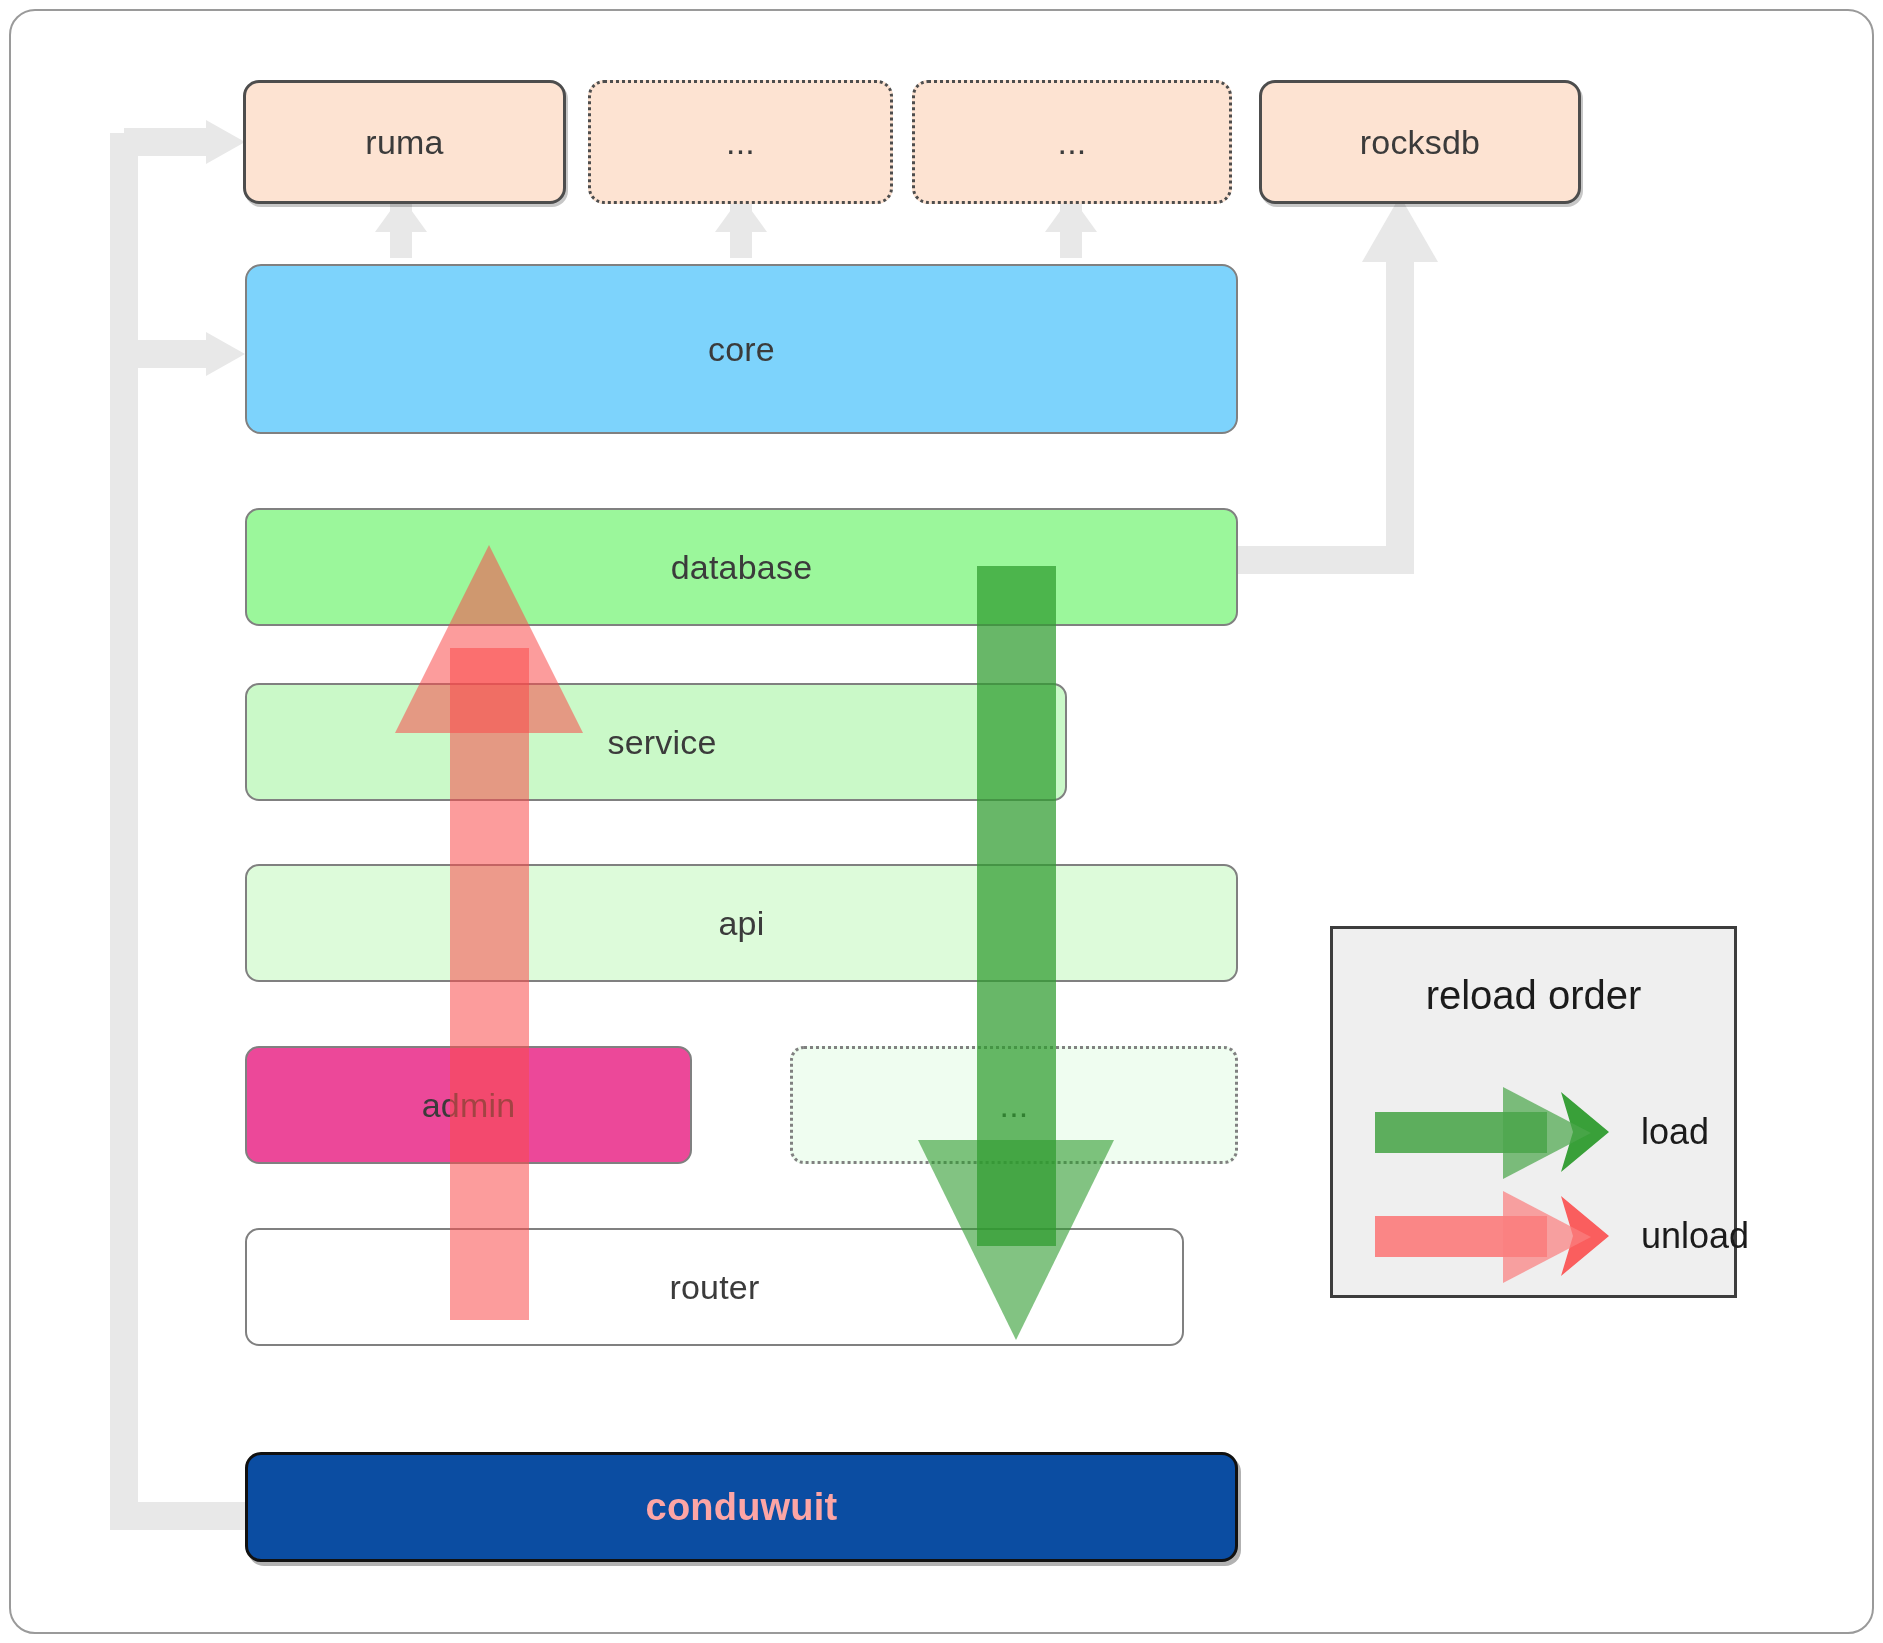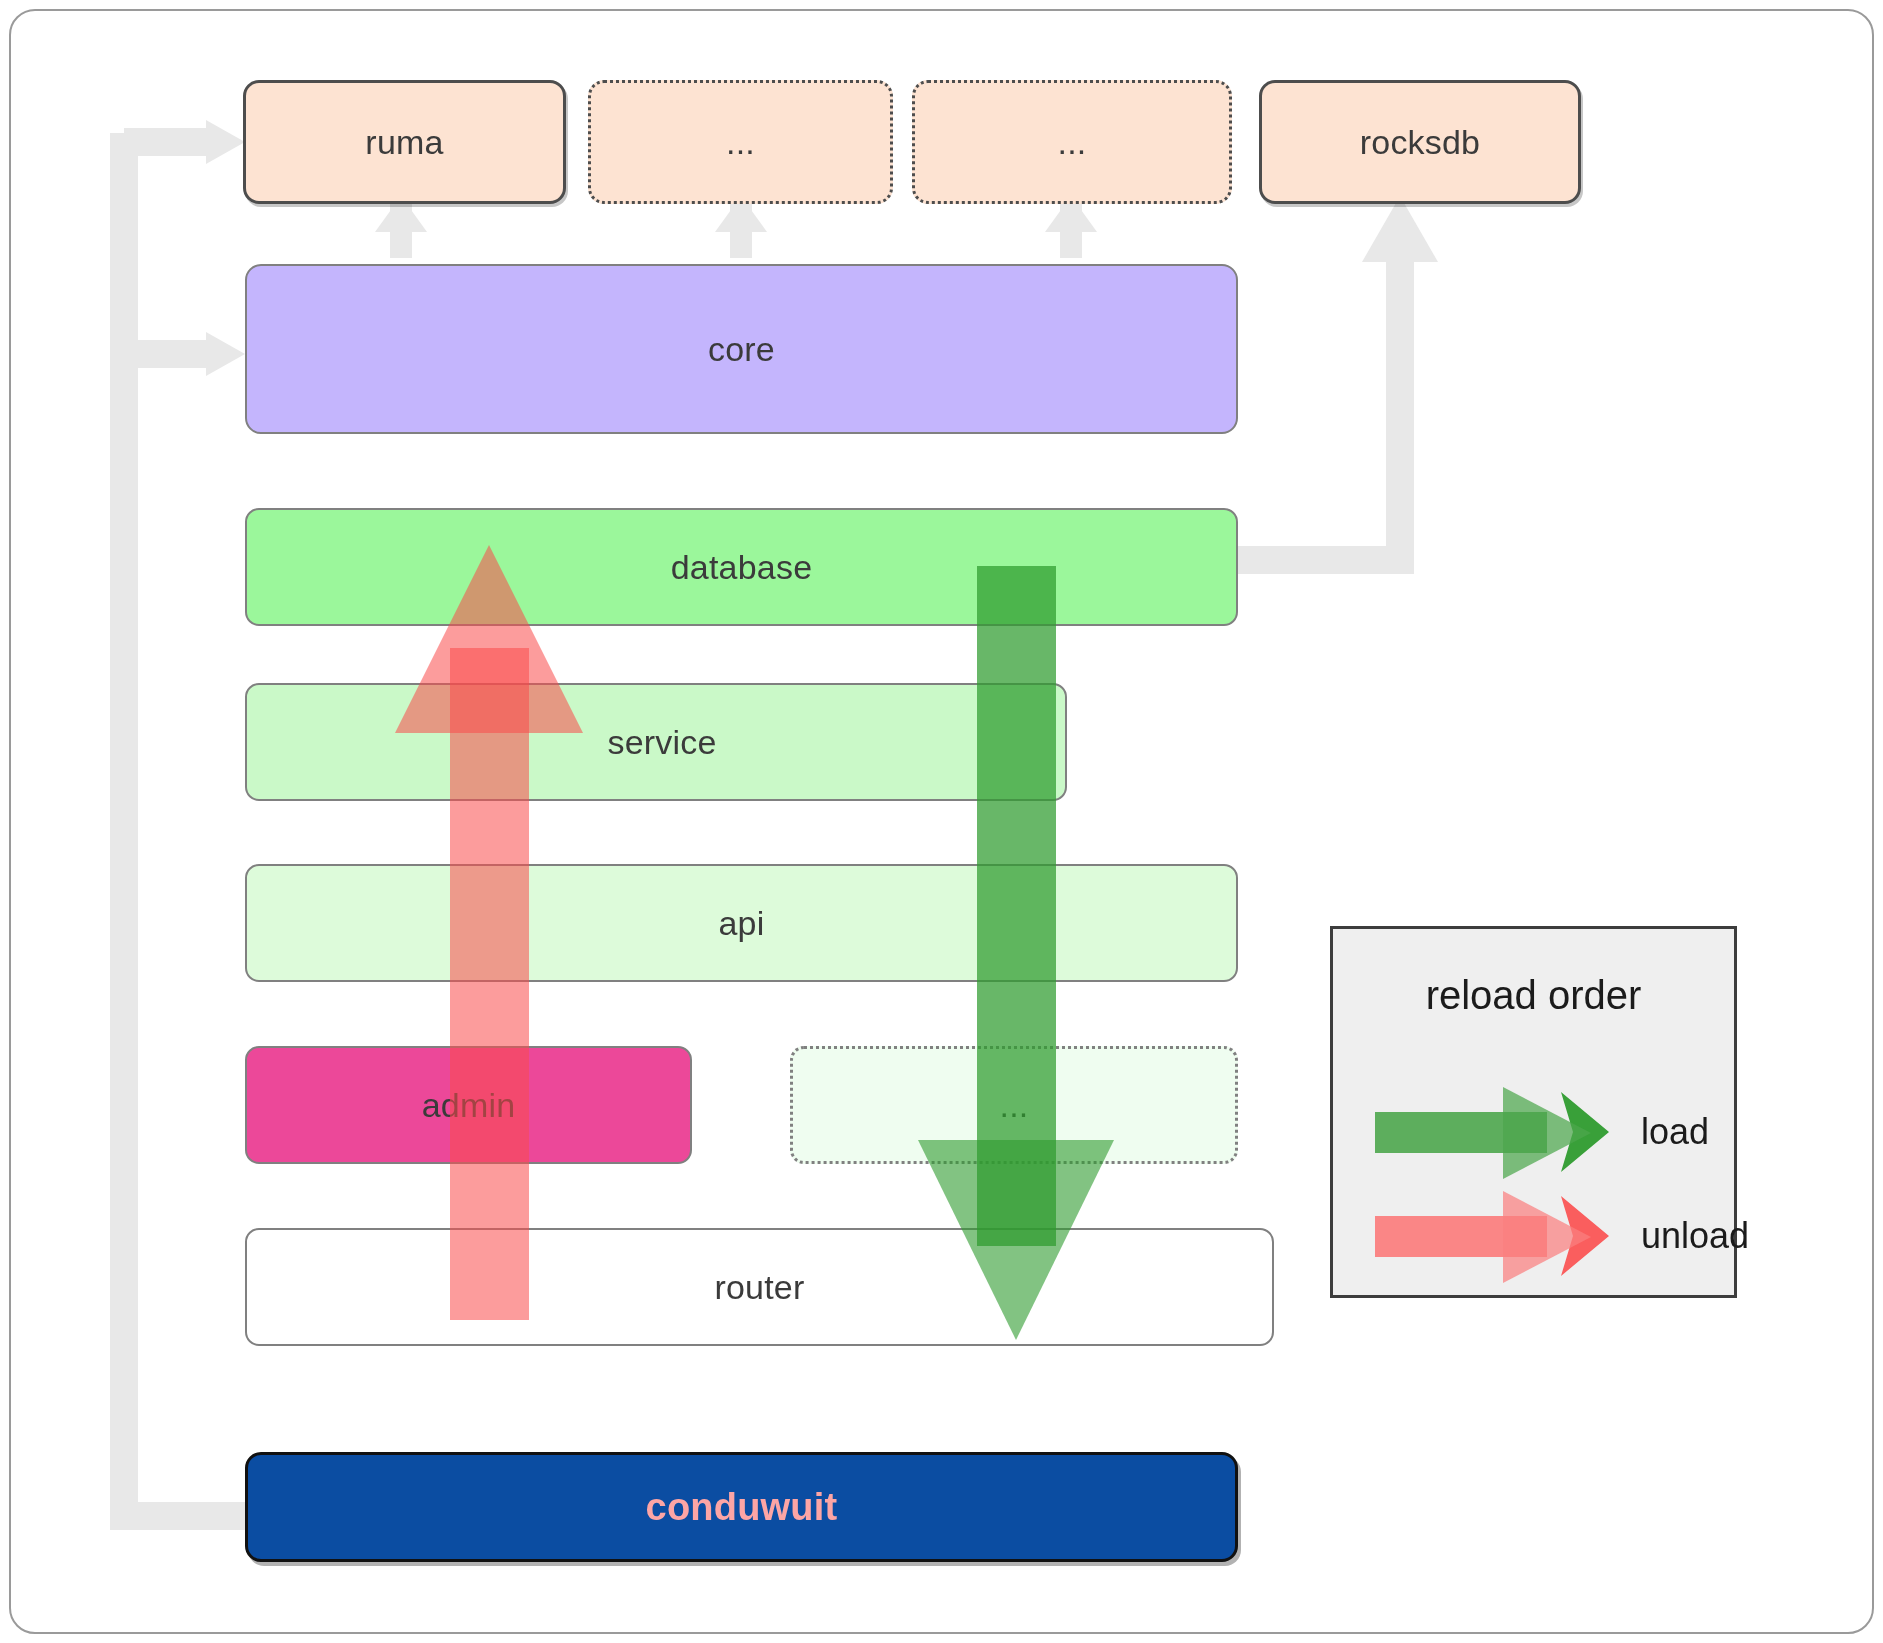--- a/index.html
+++ b/index.html
@@ -51,21 +51,21 @@
   }
 
   
   .layer{
     border:2px solid #808080;
     border-radius:14px;
     height:118px;
   }
   .layer.dotted{border:3px dotted #808080;}
 
-  .core   {background:#c4b5fd;height:170px;border-radius:16px;}
+  .core   {background:#7dd3fc;height:170px;border-radius:16px;}
   .db     {background:#9bf79b;}
   .service{background:#caf9c8;}
   .api    {background:#ddfbda;}
   .admin  {background:#ec4899;}
   .dots2  {background:#effdf0;}
   .router {background:#ffffff;}
 
   .conduwuit{
     background:#0b4da2;
     border:3px solid #111;
@@ -164,21 +164,21 @@
   </div>
   <div class="node layer api" style="left:245px;top:864px;width:993px;">
     <span class="lbl">api</span>
   </div>
   <div class="node layer admin" style="left:245px;top:1046px;width:447px;">
     <span class="lbl">admin</span>
   </div>
   <div class="node layer dots2 dotted" style="left:790px;top:1046px;width:448px;">
     <span class="lbl">...</span>
   </div>
-  <div class="node layer router" style="left:245px;top:1228px;width:1029px;text-align:right;">
+  <div class="node layer router" style="left:245px;top:1228px;width:939px;text-align:right;">
     <span class="lbl">router</span>
   </div>
 
   <div class="node conduwuit" style="left:245px;top:1452px;width:993px;">
     <span class="lbl">conduwuit</span>
   </div>
 
   <svg class="ov" id="bigarrows" viewBox="0 0 1883 1643">
 
     <g opacity="1">

